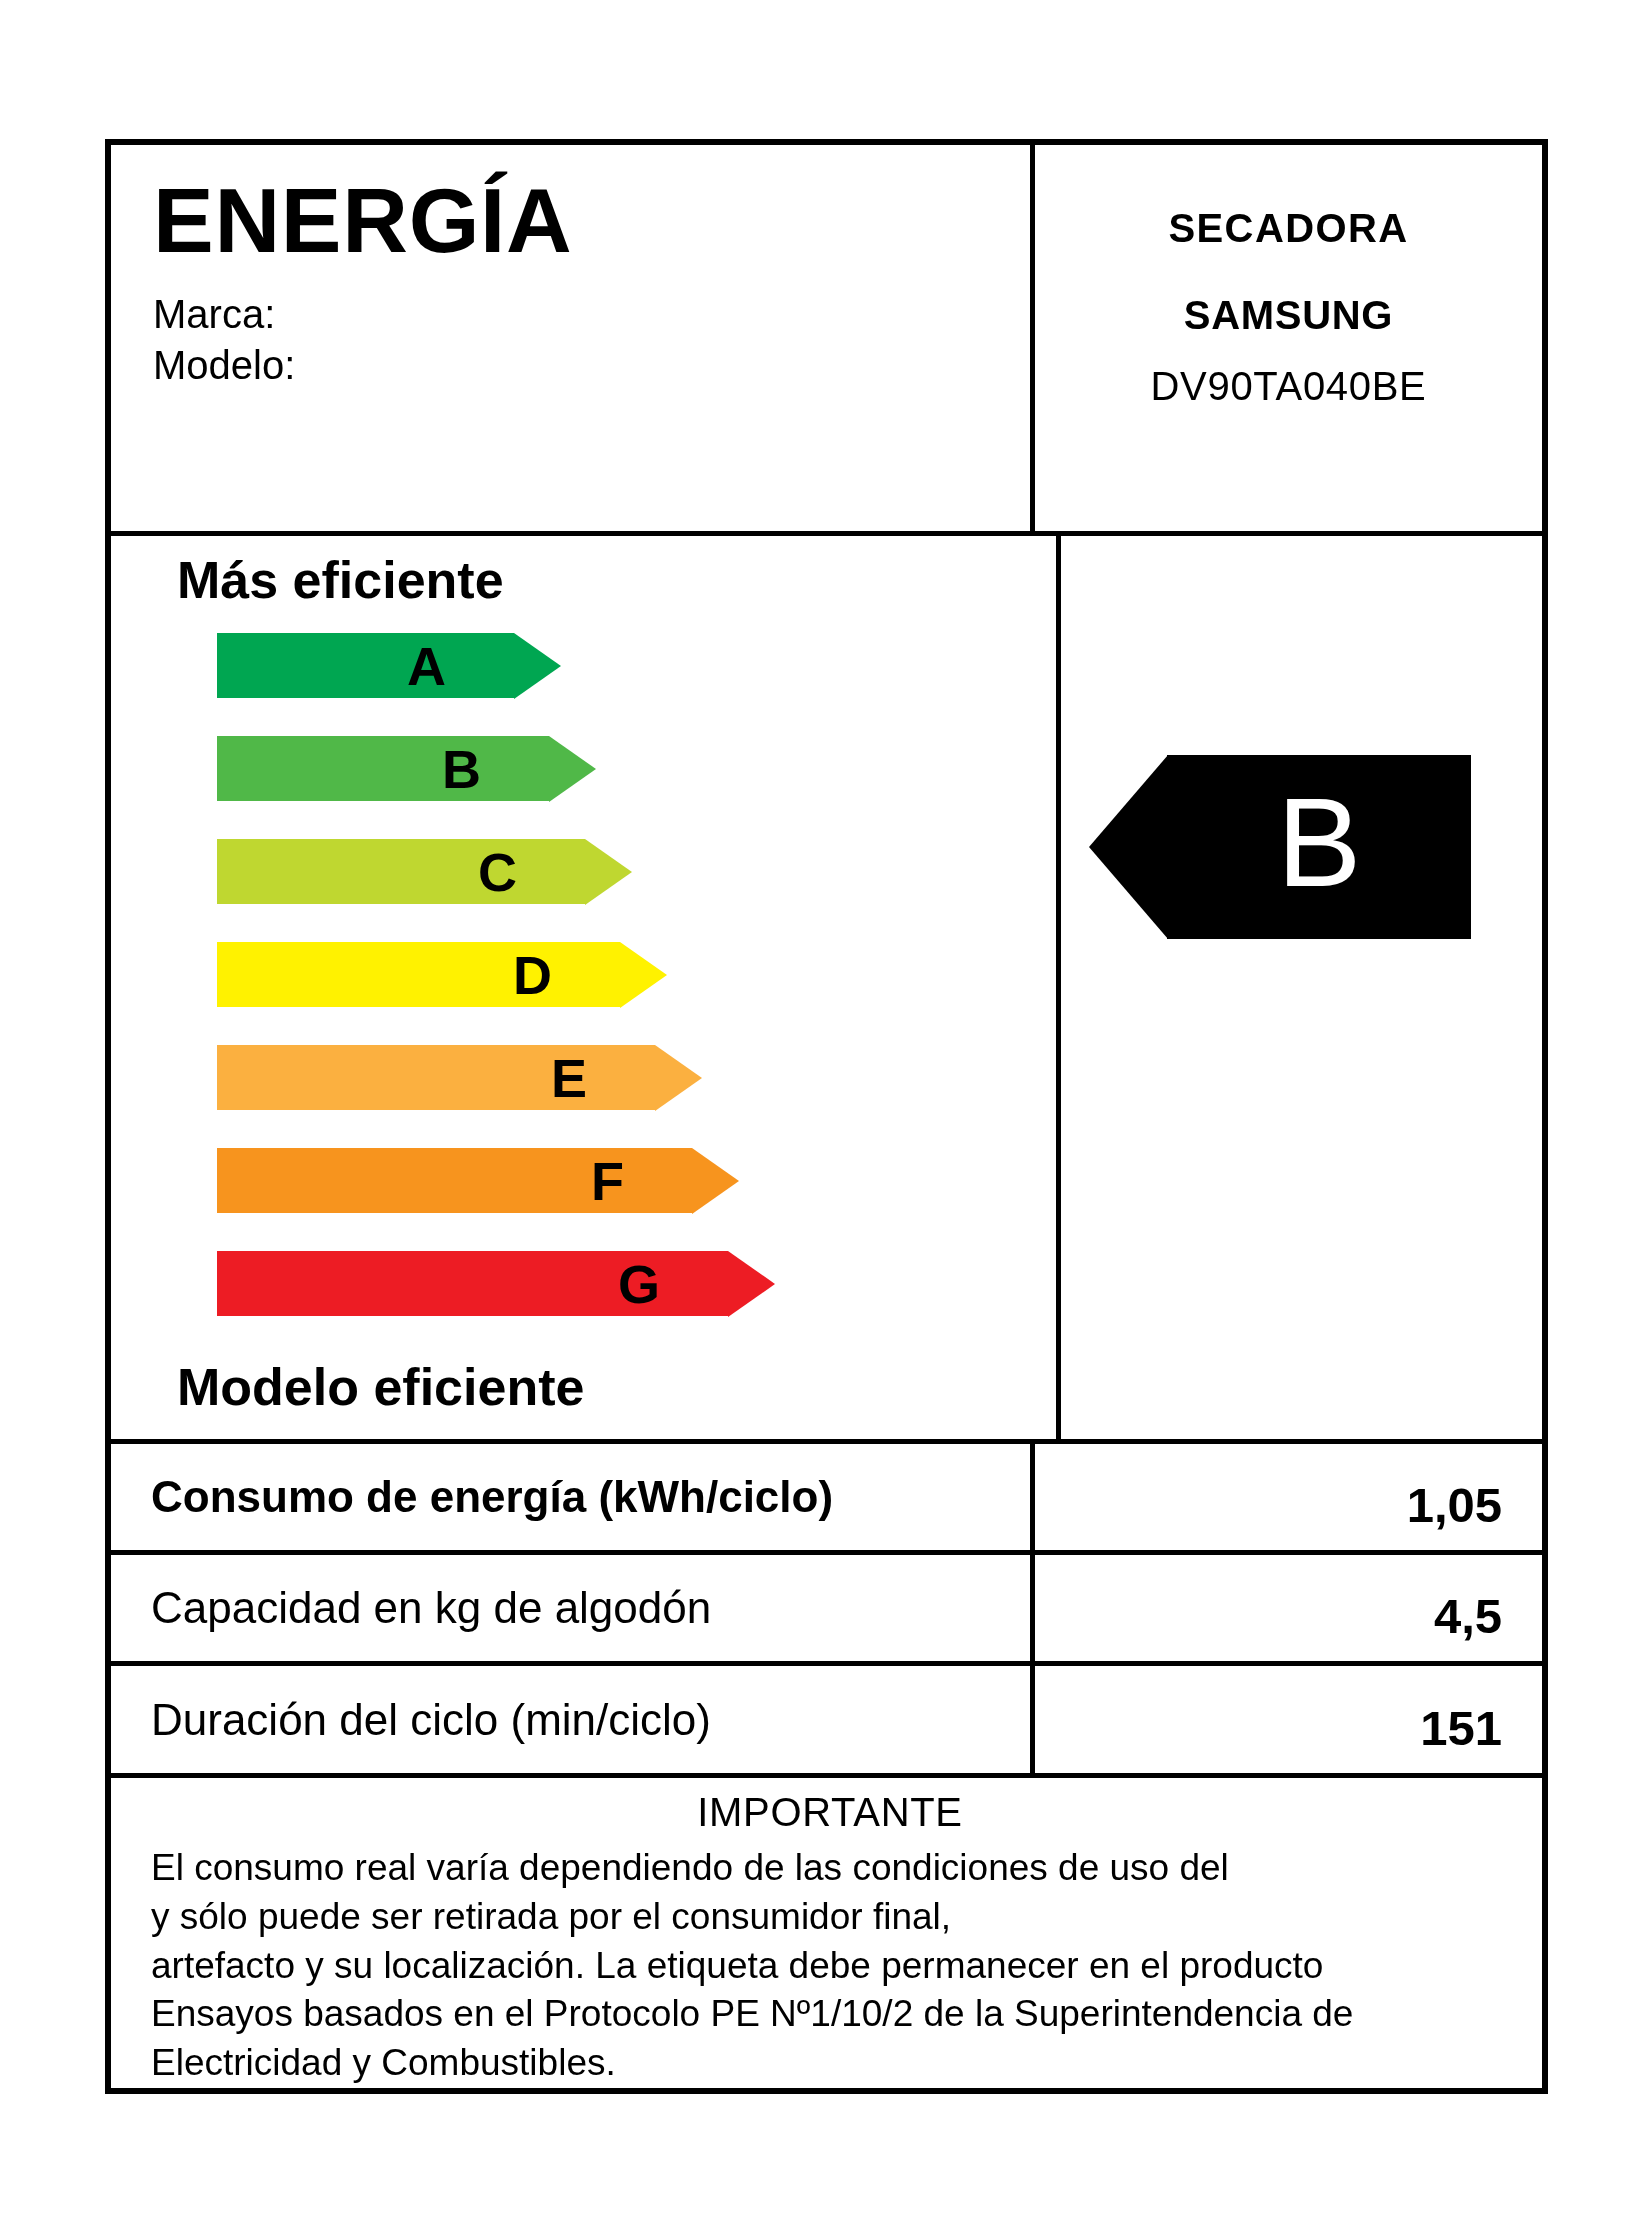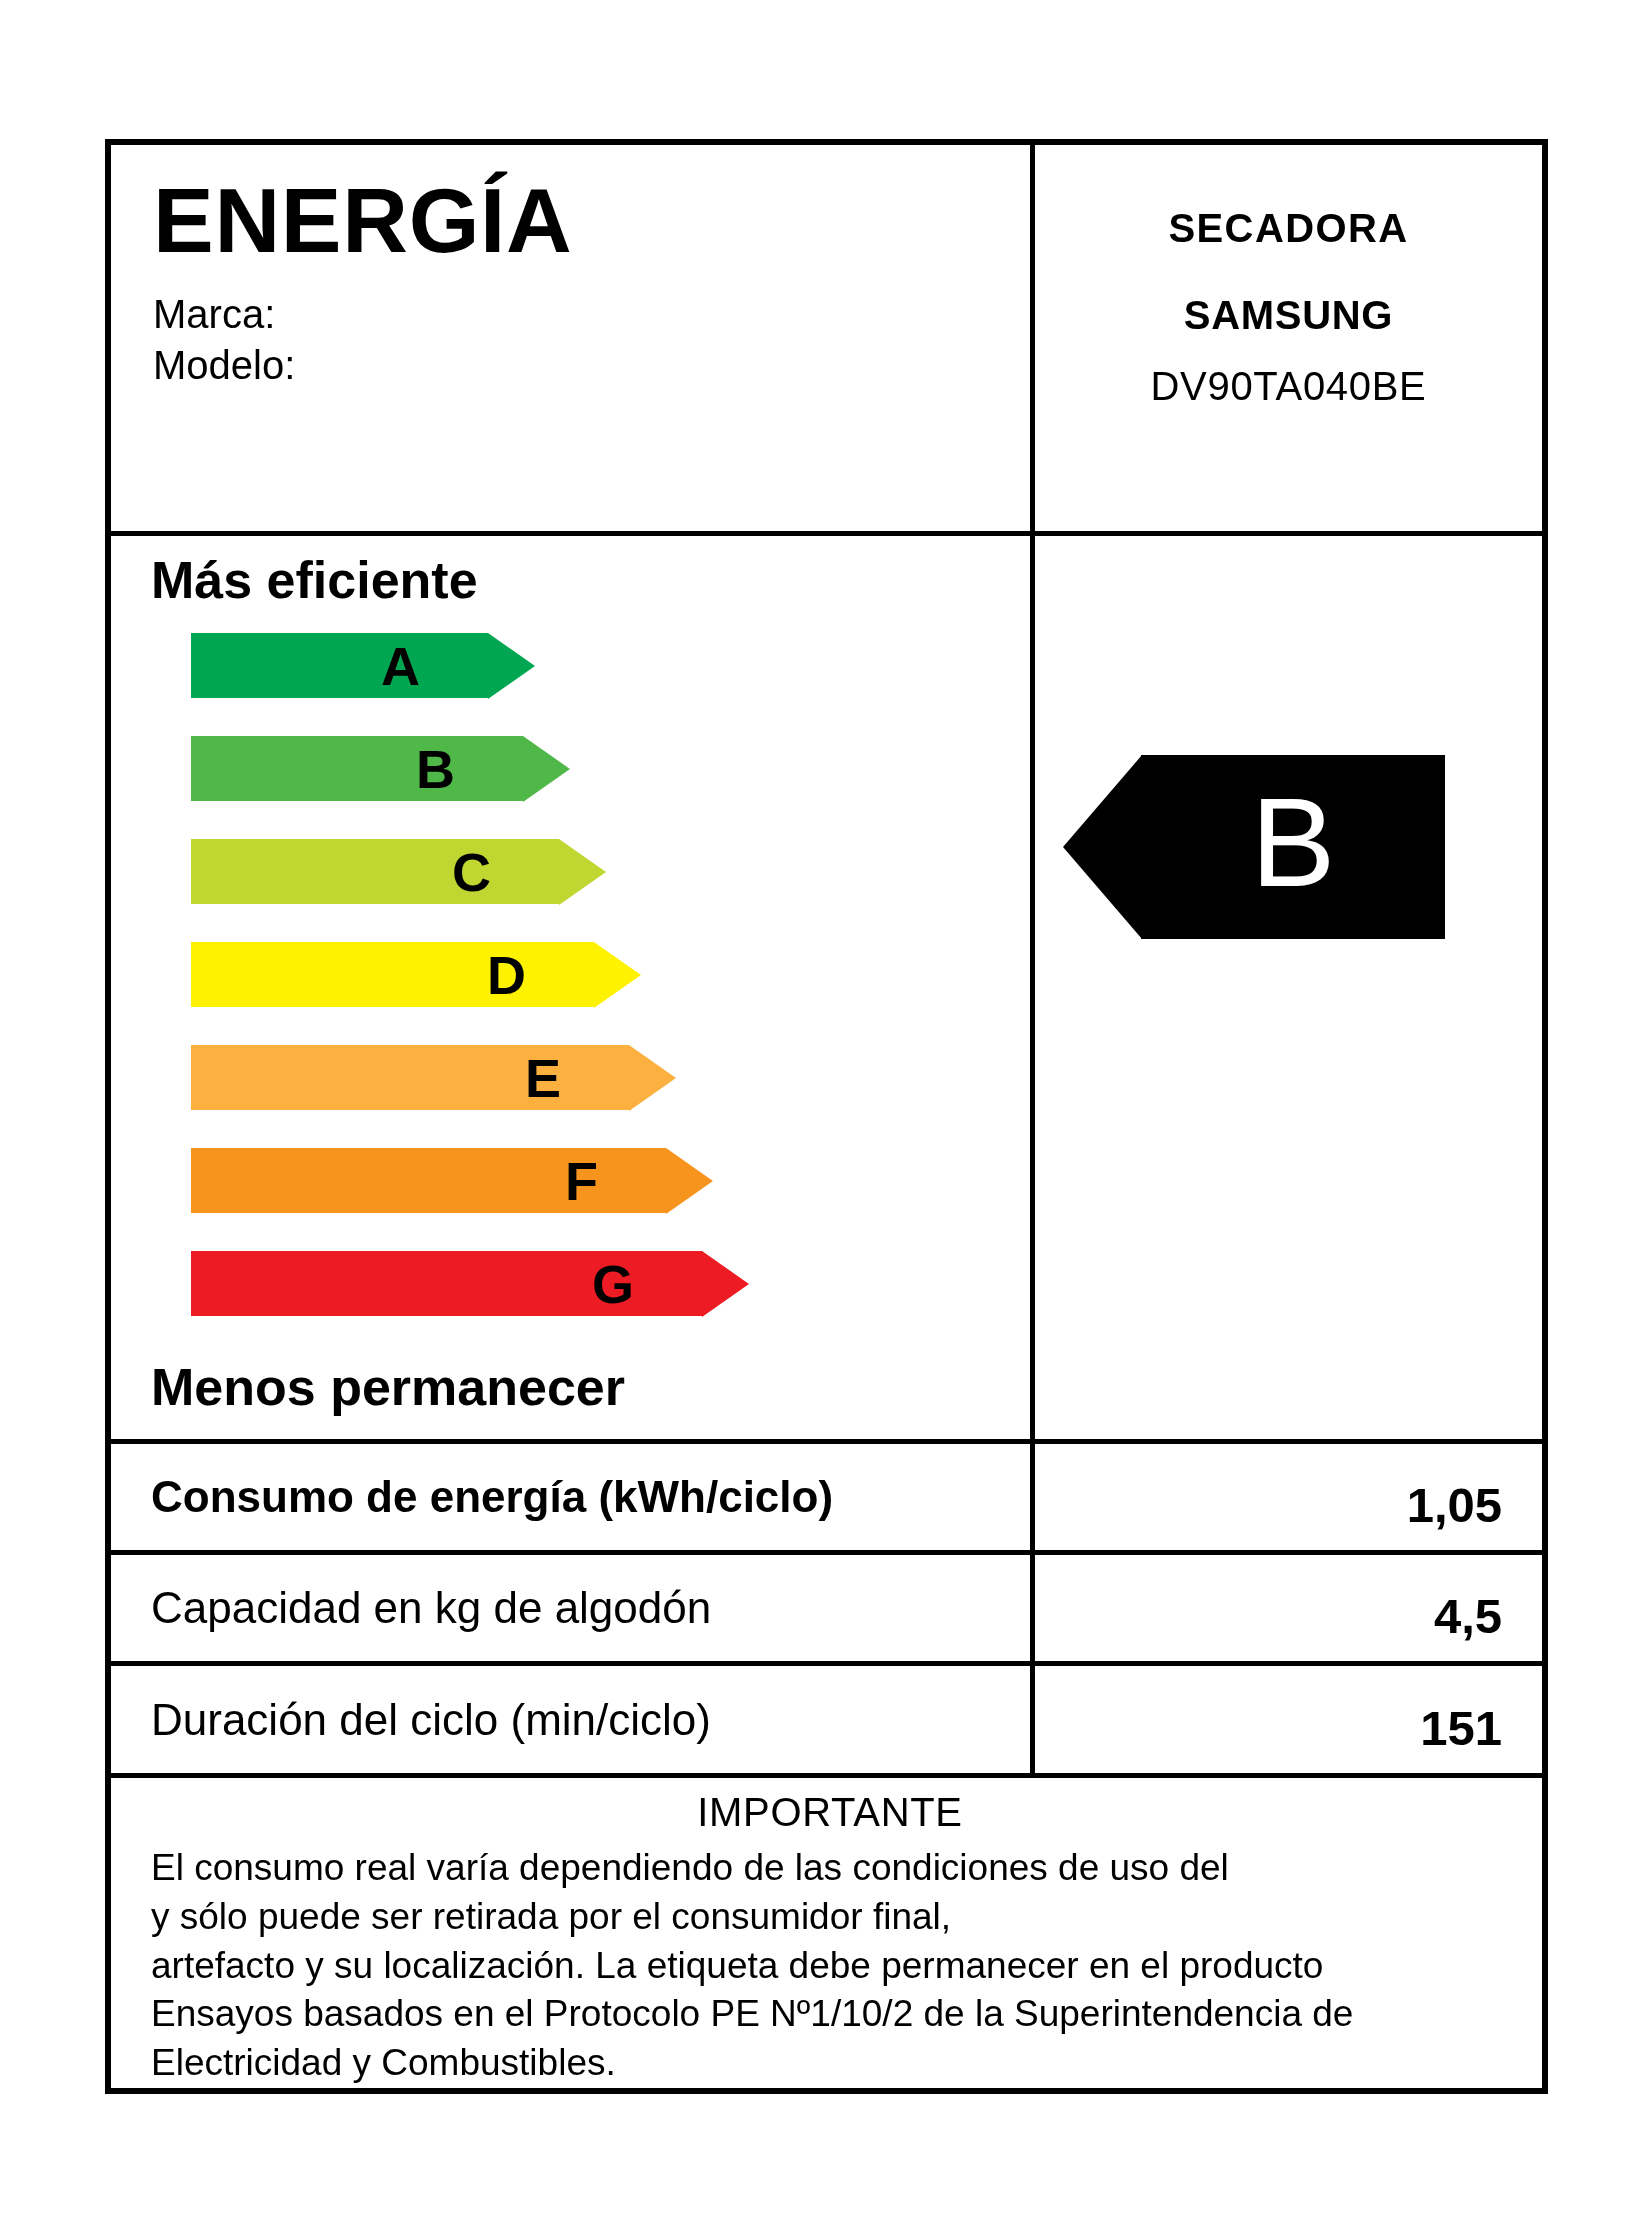--- a/index.html
+++ b/index.html
@@ -87,20 +87,21 @@
     letter-spacing: 0.7px;
   }
 
   
   .scale-row {
     height: 923px;
   }
   .scale-left {
     position: relative;
     padding: 15.6px 0 0 40px;
+    margin-left: 26px;
   }
   .scale-caption {
     font-size: 52px;
     font-weight: 700;
     line-height: 1.1;
   }
   .bars {
     margin-top: 18.4px;
   }
   .bar-wrap {
@@ -316,21 +317,21 @@
           </div>
           <div class="bar-wrap">
             <div class="bar" style="width: 511px;">
               <div class="arrow-body" style="background: rgb(237, 28, 36);">
                 <span class="bar-letter">G</span>
               </div>
               <div class="tip" style="border-left: 47px solid rgb(237, 28, 36);"></div>
             </div>
           </div>
         </div>
-      <div class="scale-footer">Menos permanecer</div>
+      <div class="scale-footer">Modelo eficiente</div>
     </div>
     <div class="col-right scale-right">
       <div class="rating-arrow">
         <div class="point"></div>
         <div class="rect">
           <span class="rating-letter">B</span>
         </div>
       </div>
     </div>
   </div>

